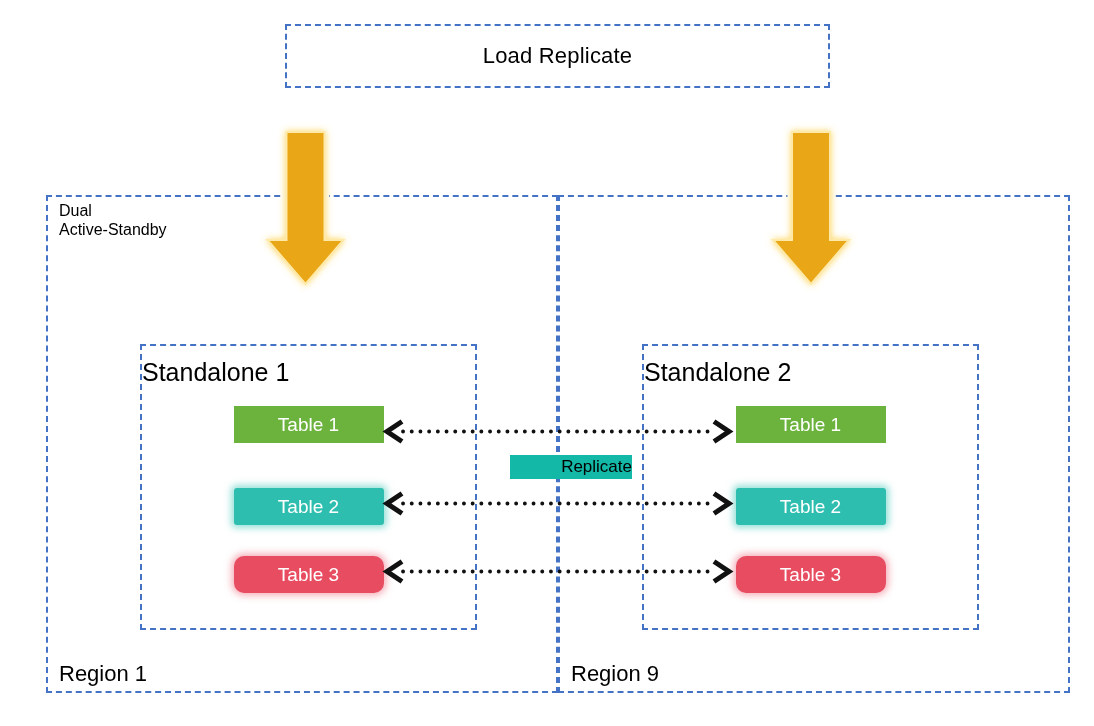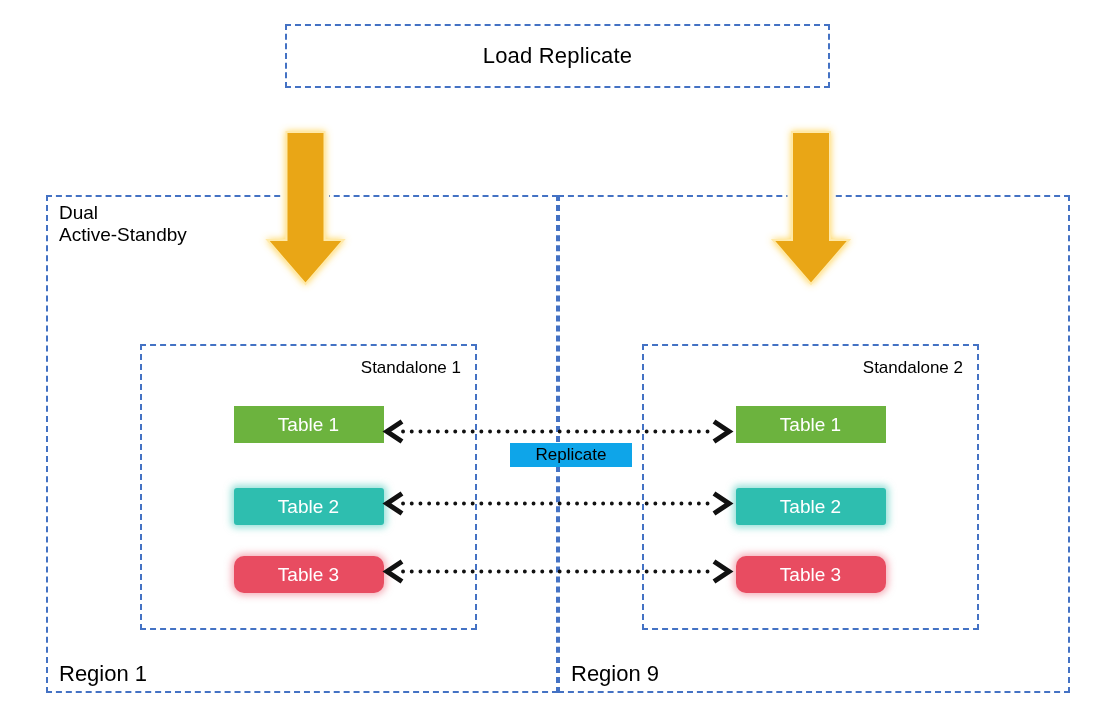--- a/index.html
+++ b/index.html
@@ -32,64 +32,64 @@
     top: 195px; height: 498px;
     width: 512px;
     border: 2px dashed #4472C4;
     box-sizing: border-box;
   }
   .region-1 { left: 46px; }
   .region-2 { left: 558px; }
   .dual-label {
     position: absolute;
     left: 11px; top: 5px;
-    font-size: 19px;
+    font-size: 16px;
     line-height: 1.18;
   }
   .region-label {
     position: absolute;
     left: 11px; bottom: 4px;
     font-size: 22px;
   }
   
   .standalone {
     position: absolute;
     top: 147px;
     width: 337px; height: 286px;
     border: 2px dashed #4472C4;
     box-sizing: border-box;
   }
   .region-1 .standalone { left: 92px; }
   .region-2 .standalone { left: 82px; }
   .standalone-title {
     position: absolute;
-    top: 12px; left: 0; right: 14px;
-    text-align: right;
-    font-size: 17px;
+    top: 12px; left: 0; right: 0;
+    text-align: left;
+    font-size: 25px;
   }
   
   .table-node {
     position: absolute;
     left: 50%;
     transform: translateX(-50%);
     width: 150px; height: 37px;
     display: flex; align-items: center; justify-content: center;
     color: #ffffff;
     font-size: 19px;
   }
   .t-row1 { top: 60px; }
   .t-row2 { top: 142px; border-radius: 3px; box-shadow: 0 0 7px 2.5px rgba(69, 200, 186, 0.55); }
   .t-row3 { top: 210px; border-radius: 10px; box-shadow: 0 0 7px 2.5px rgba(235, 95, 115, 0.50); }
   
   .replicate-label {
     position: absolute;
-    left: 510px; top: 443px;
+    left: 510px; top: 455px;
     width: 122px; height: 24px;
-    background: #0ea5e9;
-    text-align: center;
+    background: #14b8a6;
+    text-align: right;
     font-size: 17px;
     line-height: 24px;
   }
   
   .overlay {
     position: absolute;
     left: 0; top: 0;
     width: 1094px; height: 726px;
     pointer-events: none;
   }

